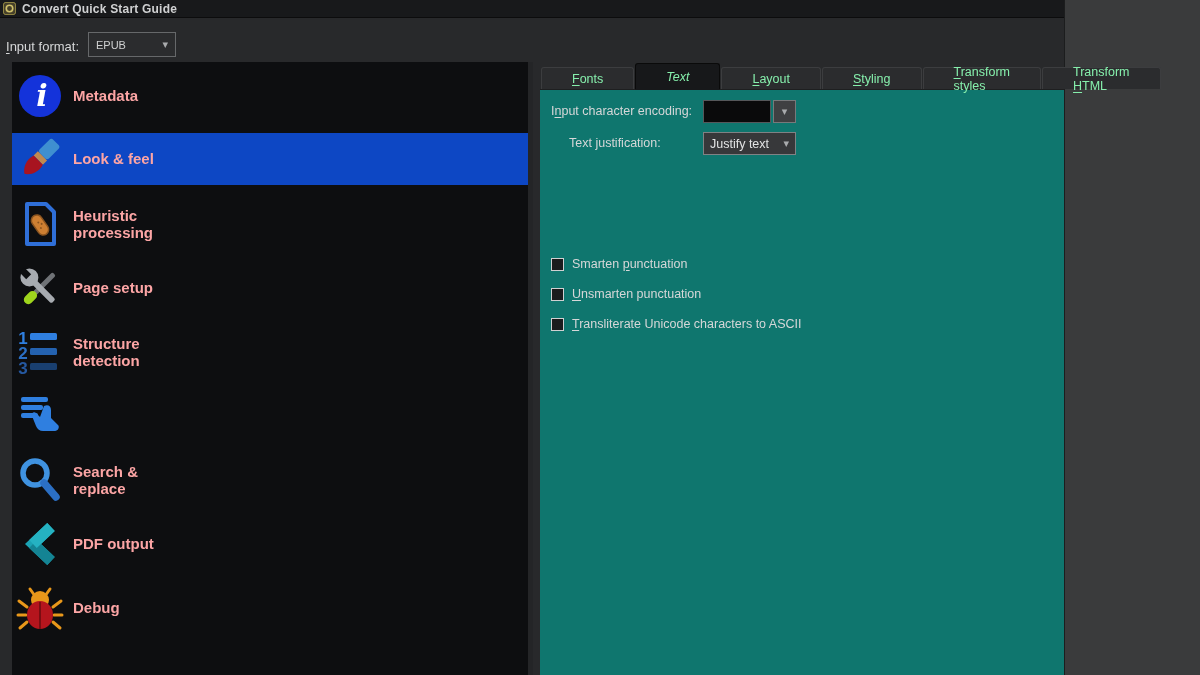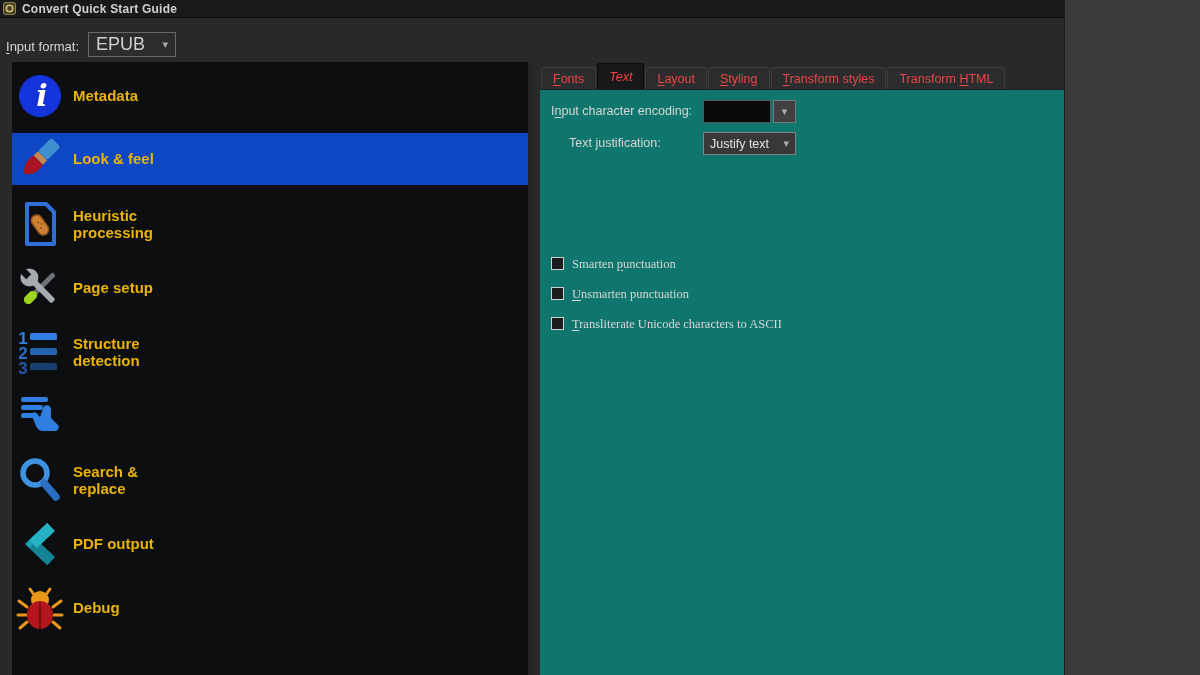--- a/index.html
+++ b/index.html
@@ -22,50 +22,50 @@
   }
   .titlebar .wtitle { color:#d0d1d2; font-size:12px; font-weight:600; letter-spacing:.2px; }
   
   .fmt-label { position:absolute; left:6px; top:39px; font-size:13px; color:#d6d7d8; }
   .mn { text-decoration:underline; text-underline-offset:2px; }
   .fmt-combo {
     position:absolute; left:88px; top:32px; width:88px; height:25px;
     background:#2b2c2e; border:1px solid #66686a; display:flex;
     align-items:center; padding:0 7px; cursor:default;
   }
-  .fmt-combo .val { color:#cfd0d1; font-size:18px; flex:1; }
+  .fmt-combo .val { color:#cfd0d1; font-size:11px; flex:1; }
   .arrow { color:#a9abad; font-size:11px; line-height:1; }
   
   .sidebar {
     position:absolute; left:12px; top:62px; width:521px; height:613px;
     background:#0d0e10; border-right:5px solid #242527; padding-top:2px;
   }
   .side-item {
     height:64px; display:flex; align-items:center; gap:9px;
     padding-left:4px; cursor:pointer;
   }
   .side-item.selected {
     background:#0d47c4; background-clip:padding-box;
     border-top:5px solid transparent; border-bottom:7px solid transparent;
   }
   .sicon { width:48px; height:48px; flex:0 0 48px; }
   .slabel {
-    color:#eab308; font-size:15px; font-weight:bold; line-height:1.15;
+    color:#fca5a5; font-size:15px; font-weight:bold; line-height:1.15;
     width:112px;
   }
   
   .tabbar {
     position:absolute; left:541px; top:66px; height:23px;
     display:flex; align-items:flex-end; z-index:3;
   }
   .tab {
-    height:22px; display:flex; align-items:center; padding:0 11px;
+    height:22px; display:flex; align-items:center; padding:0 30px;
     background:#2b2c2e; border:1px solid #3c3d3f; border-bottom:none;
     border-top-left-radius:3px; border-top-right-radius:3px;
-    color:#ef4444; font-size:12.5px; margin-right:1px; cursor:pointer;
+    color:#86efac; font-size:12.5px; margin-right:1px; cursor:pointer;
     position:relative;
   }
   .tab.active {
     background:#17181a; border-color:#0a0a0a; font-style:italic;
     height:26px; margin-top:-4px; z-index:4; box-shadow:0 1px 0 #17181a;
   }
   
   .tabpane {
     position:absolute; left:540px; top:89px; width:524px; height:586px;
     background:#0f766e; border-top:1px solid #1e1f20;
@@ -82,23 +82,22 @@
     width:23px; height:23px; background:#3f4042; border:1px solid #77797b;
     display:flex; align-items:center; justify-content:center;
   }
   .just-combo {
     position:absolute; left:163px; top:42px; width:93px; height:23px;
     background:#37383a; border:1px solid #808284; display:flex;
     align-items:center; padding:0 6px; gap:4px; cursor:default;
   }
   .just-combo .val { color:#e2e3e4; font-size:12.5px; flex:1; }
   .cbrow {
-    position:absolute; left:11px; display:flex; align-items:flex-start; gap:8px;
+    position:absolute; left:11px; display:flex; align-items:flex-end; gap:8px;
     cursor:pointer;
-    font-family:Liberation Serif, serif;
   }
   .cbox {
     width:13px; height:13px; background:#1b1c1d; border:1px solid #cfd0d1;
     flex:0 0 13px;
   }
   .cblabel { font-size:12.5px; color:#d6d7d8; }
 </style>
 </head>
 <body>
 

